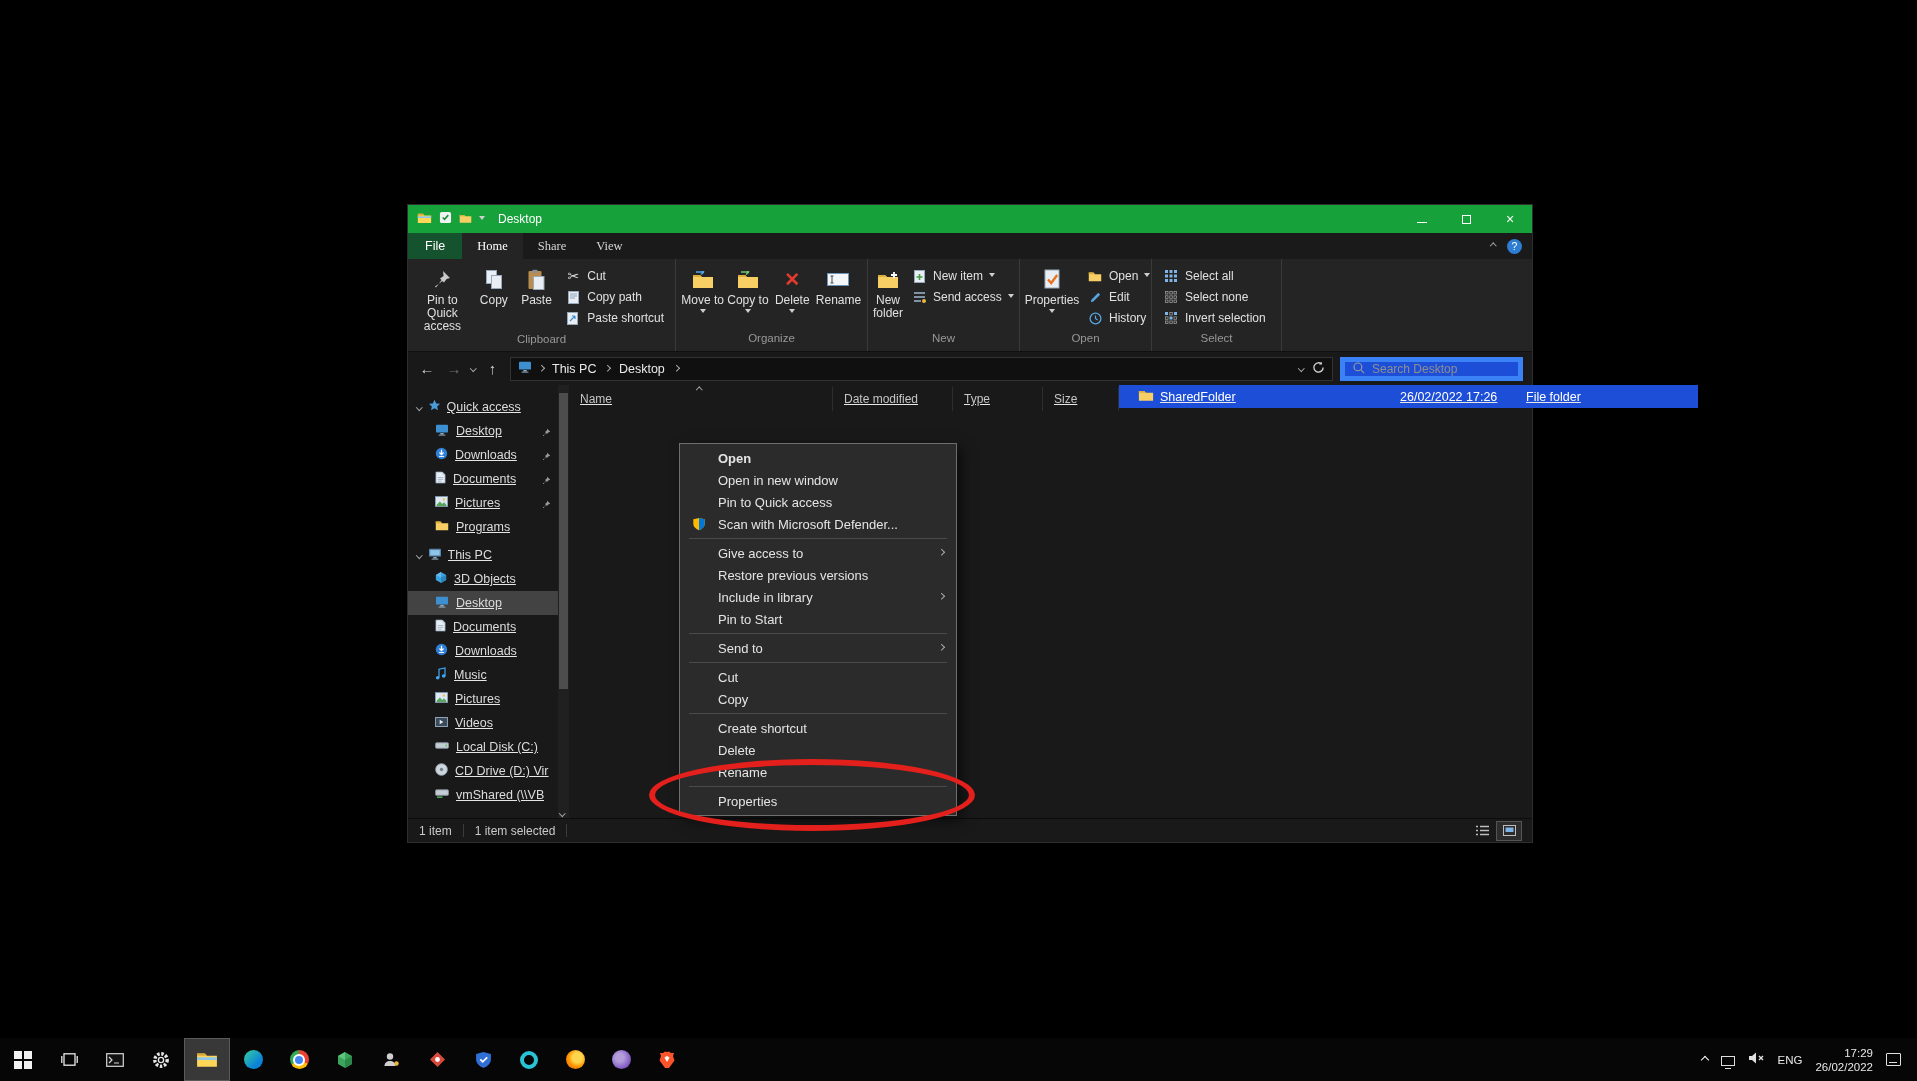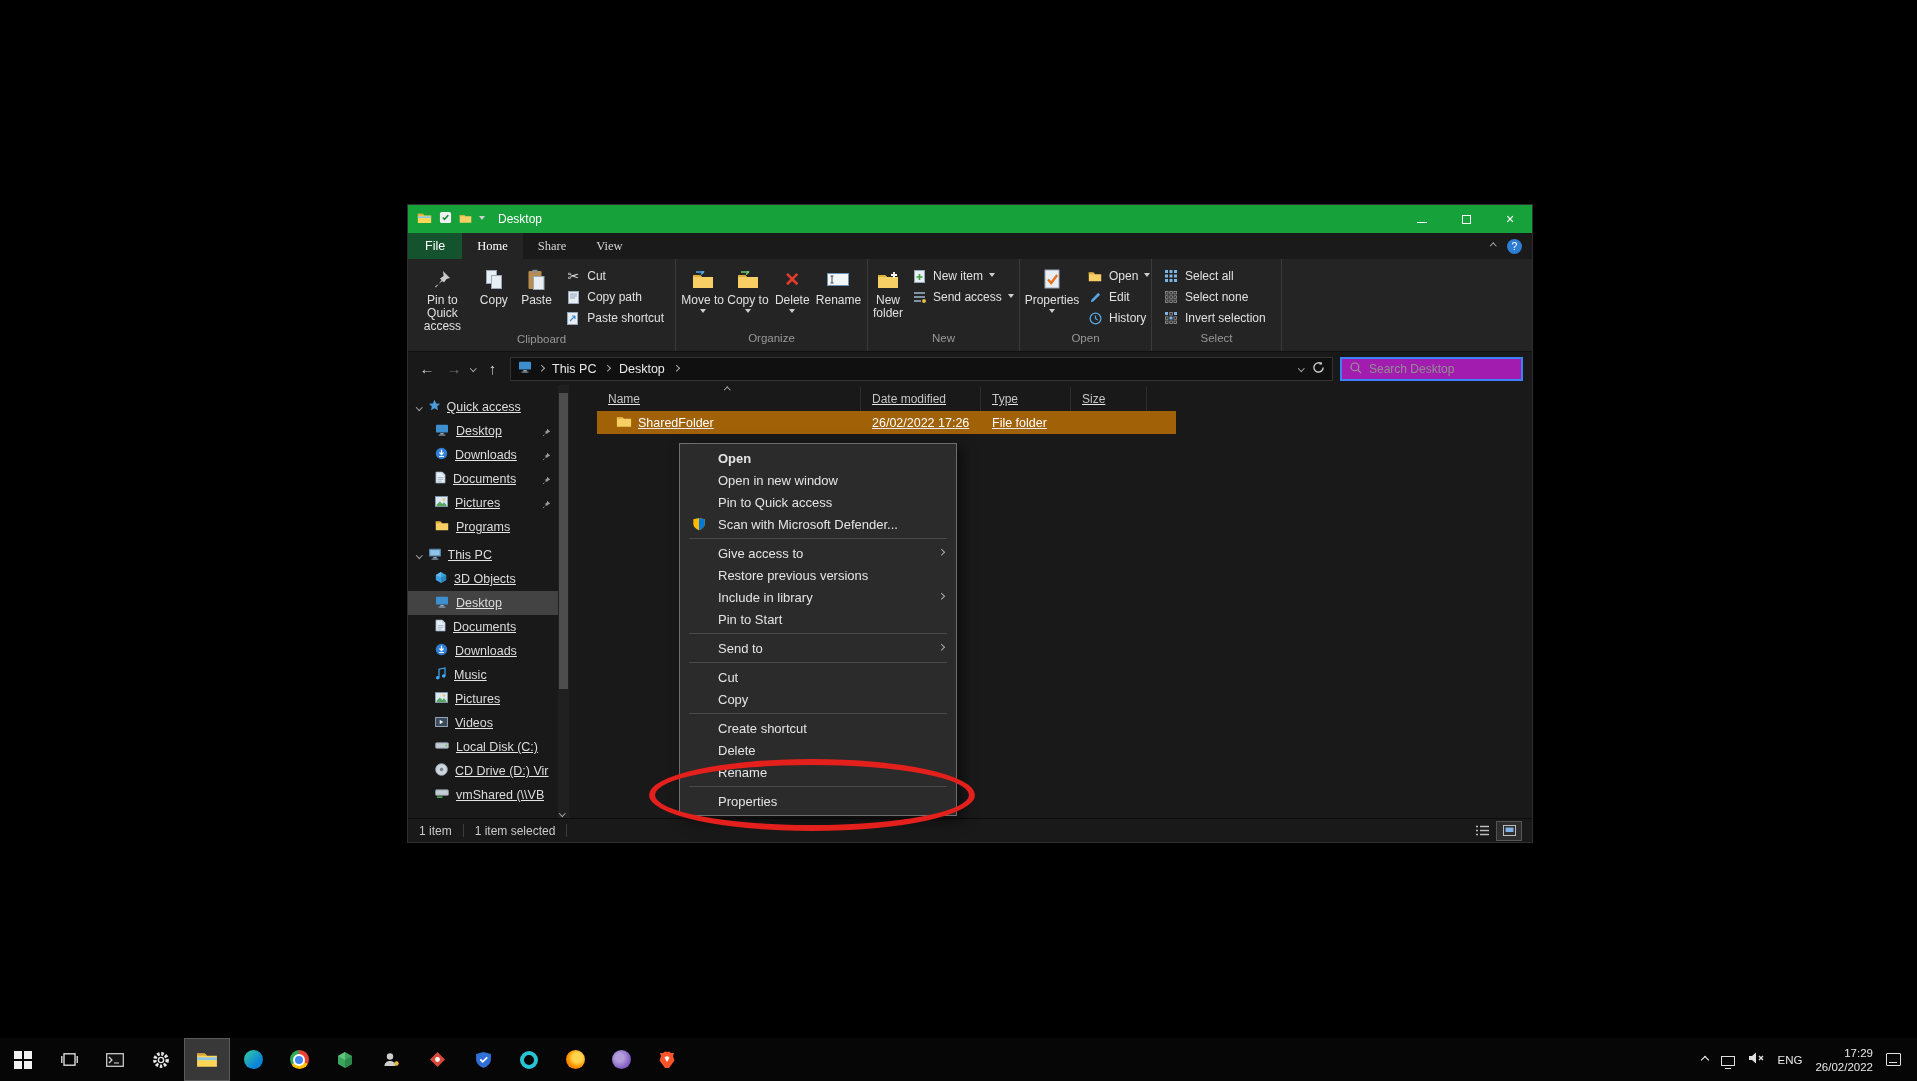--- a/index.html
+++ b/index.html
@@ -42,46 +42,46 @@
   .redx { color:#e23b2e; font-weight:bold; font-size:19px; line-height:19px; }
   .scis { font-size:14px; color:#d8d8d8; }
 
   
   .addressbar { height:34px; background:#191919; display:flex; align-items:center; padding:0 9px; gap:7px; flex:none; border-top:1px solid #111; }
   .navbtn { color:#cfcfcf; font-size:15px; width:20px; text-align:center; }
   .navbtn.dim { color:#6f6f6f; }
   .addrbox { flex:1; height:24px; background:#101010; border:1px solid #333; display:flex; align-items:center; padding:0 7px; gap:7px; font-size:12.5px; color:#eaeaea; }
   .crumb { padding:0 2px; }
   .addr-right { margin-left:auto; display:flex; align-items:center; gap:9px; }
-  .searchbox { width:183px; height:24px; background:#a21caf; border:2px solid #3b82f6; display:flex; align-items:center; gap:7px; padding:0 8px; flex:none; }
+  .searchbox { width:183px; height:24px; background:#1d4ed8; border:5px solid #3b82f6; display:flex; align-items:center; gap:7px; padding:0 8px; flex:none; }
   .searchbox input { background:transparent; border:none; outline:none; color:#c4c4c4; font-size:12px; width:130px; font-family:inherit; }
   .searchbox input::placeholder { color:#8f8f8f; }
 
   
   .content { flex:1; display:flex; min-height:0; background:#191919; position:relative;text-decoration:underline; }
   .nav { width:150px; flex:none; padding-top:10px; overflow:hidden; font-size:12.5px; color:#dcdcdc; }
   .nav-item { height:24px; display:flex; align-items:center; gap:7px; padding-left:27px; position:relative; }
   .nav-head { padding-left:9px; gap:6px; }
   .nav-item.sel { background:#434343; }
   .nav-item .lbl { white-space:nowrap; overflow:hidden; }
   .pin-r { position:absolute; right:7px; top:7px; }
   .nav-gap { height:4px; }
   .navscroll { width:11px; flex:none; background:#202020; position:relative; }
   .navthumb { position:absolute; left:1px; right:1px; top:8px; height:296px; background:#4d4d4d; }
   .scrollarrow { position:absolute; bottom:3px; left:2px; }
 
-  .list { flex:1; display:flex; flex-direction:column; position:relative;margin-left:28px; }
+  .list { flex:1; display:flex; flex-direction:row; position:relative; }
   .cols { height:24px; display:flex; color:#c5c5c5; font-size:12px; flex:none; position:relative; margin-top:2px; }
   .col { padding-left:11px; display:flex; align-items:center; border-right:1px solid #2e2e2e; }
   .c-name { width:264px; }
   .c-date { width:120px; }
   .c-type { width:90px; }
   .c-size { width:76px; }
   .sortmark { position:absolute; left:128px; top:1px; }
-  .row { height:23px; display:flex; align-items:center; width:579px; background:#a16207; color:#fff; font-size:12.5px; }
+  .row { height:23px; display:flex; align-items:center; width:579px; background:#1d4ed8; color:#fff; font-size:12.5px;gap:6px; }
   .cell { overflow:hidden; white-space:nowrap; }
   .cell.n { width:264px; display:flex; align-items:center; gap:6px; padding-left:19px; }
   .cell.d { width:120px; padding-left:11px; }
   .cell.t { width:90px; padding-left:11px; }
   .cell.s { width:76px; }
 
   .statusbar { height:24px; background:#191919; border-top:1px solid #0c0c0c; display:flex; align-items:center; font-size:12px; color:#cacaca; padding:0 11px; gap:11px; flex:none; }
   .sdiv { width:1px; height:13px; background:#3c3c3c; }
   .viewbtns { margin-left:auto; display:flex; gap:3px; }
   .vbtn { width:24px; height:18px; display:flex; align-items:center; justify-content:center; }

